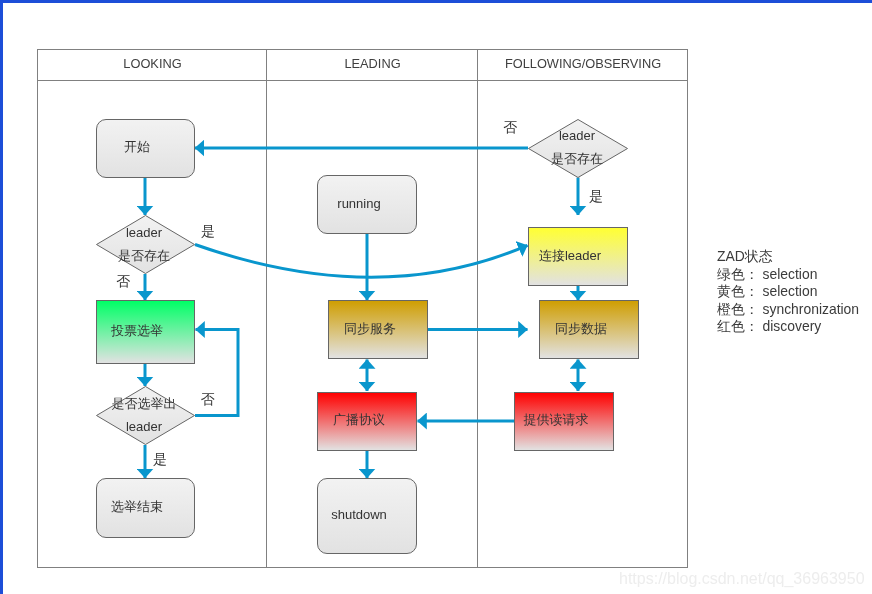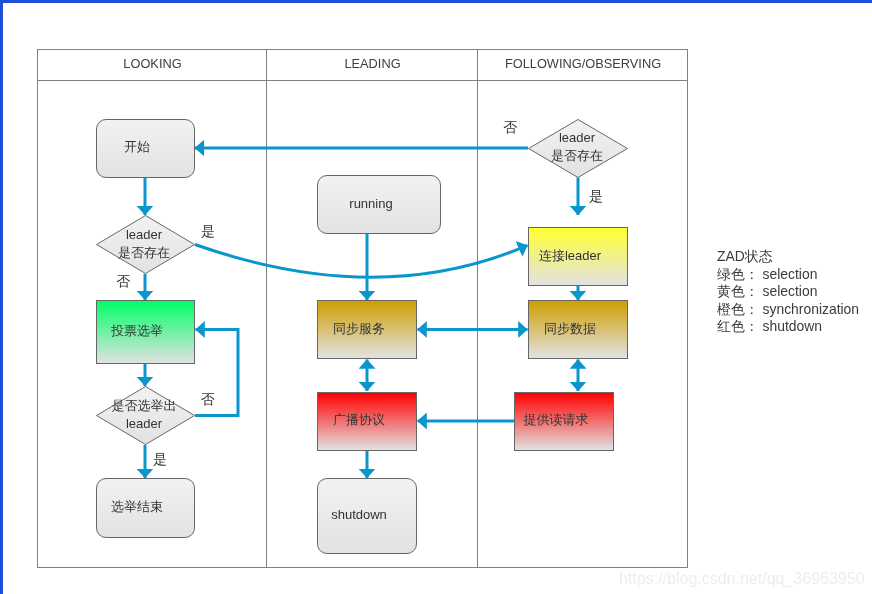--- a/index.html
+++ b/index.html
@@ -10,26 +10,26 @@
   .tbl{position:absolute;border:1px solid #808080;box-sizing:border-box;}
   .vline{position:absolute;width:1px;background:#808080;}
   .hline{position:absolute;height:1px;background:#808080;}
   .colhdr{position:absolute;text-align:center;font-size:12.8px;color:#404040;}
   .shape{position:absolute;box-sizing:border-box;border:1px solid #666666;padding:0 16px 2px 0;
          display:flex;align-items:center;justify-content:center;text-align:center;
          font-size:13px;color:#333333;line-height:15.4px;white-space:pre-line;}
   .rounded{border-radius:10px;background:linear-gradient(to bottom,#f2f2f2,#e2e2e2);}
   .green{background:linear-gradient(to bottom,#00ff66,#e2e2e2);}
   .yellow{background:linear-gradient(to bottom,#ffff33,#e2e2e2);}
-  .gold{background:linear-gradient(to bottom,#cf9e02,#e2e2e2);}
+  .gold{background:linear-gradient(to bottom,#cf9e02,#e2e2e2);margin-left:11px;}
   .red{background:linear-gradient(to bottom,#ff0000,#e2e2e2);}
   .dia{position:absolute;}
   .dlabel{position:absolute;box-sizing:border-box;padding:0 2px 2px 0;
           display:flex;align-items:center;justify-content:center;text-align:center;
-          font-size:13px;color:#333333;line-height:18px;white-space:pre-line;}
+          font-size:13px;color:#333333;line-height:23px;white-space:pre-line;}
   .elabel{position:absolute;width:30px;text-align:center;line-height:18px;
           font-size:14px;color:#333333;white-space:nowrap;}
   #legend{position:absolute;font-size:13.9px;color:#3b3b3b;line-height:17.5px;white-space:nowrap;}
   #wm{position:absolute;font-size:16px;color:#ededed;white-space:nowrap;}
   svg{position:absolute;left:0;top:0;overflow:visible;}
 </style>
 </head>
 <body>
 
 <div id="canvas">
@@ -90,39 +90,39 @@
   <svg class="dia" style="left:525px;top:115.5px" width="100" height="59" viewBox="0 0 100 59">
     <polygon points="50,0.5 99.5,29.5 50,58.5 0.5,29.5" fill="url(#gGray)" stroke="#666666" stroke-width="1"></polygon>
   </svg>
   <div class="dlabel" style="left:525px;top:115.5px;width:100px;height:59px"><span>leader
 是否存在</span></div>
 
   <div class="shape rounded" style="left:92.5px;top:115.5px;width:99px;height:59px">开始</div>
   <div class="shape green" style="left:92.5px;top:297px;width:99px;height:64px">投票选举</div>
   <div class="shape rounded" style="left:92.5px;top:475px;width:99px;height:60px">选举结束</div>
 
-  <div class="shape rounded" style="left:314px;top:172px;width:124px;height:59px">running</div>
+  <div class="shape rounded" style="left:314px;top:172px;width:100px;height:59px">running</div>
   <div class="shape gold" style="left:314px;top:297px;width:100px;height:59px">同步服务</div>
   <div class="shape red" style="left:314px;top:388.5px;width:100px;height:59px">广播协议</div>
   <div class="shape rounded" style="left:314px;top:475px;width:100px;height:76px">shutdown</div>
 
   <div class="shape yellow" style="left:525px;top:224px;width:100px;height:59px">连接leader</div>
   <div class="shape gold" style="left:525px;top:297px;width:100px;height:59px">同步数据</div>
   <div class="shape red" style="left:511px;top:388.5px;width:100px;height:59px">提供读请求</div>
 
   <div class="elabel" style="left:105.3px;top:268.9px">否</div>
   <div class="elabel" style="left:190px;top:218.75px">是</div>
   <div class="elabel" style="left:189.75px;top:386.85px">否</div>
   <div class="elabel" style="left:142px;top:446.8px">是</div>
   <div class="elabel" style="left:492.25px;top:115.15px">否</div>
   <div class="elabel" style="left:578px;top:184.2px">是</div>
 
   <div id="legend" style="left:714px;top:245px">
     <div>ZAD状态</div>
     <div>绿色： selection</div>
     <div>黄色： selection</div>
     <div>橙色： synchronization</div>
-    <div>红色： shutdown</div>
+    <div>红色： discovery</div>
   </div>
 
   <div id="wm" style="left:616px;top:567px">https://blog.csdn.net/qq_36963950</div>
 
 </div>
 
 </body></html>

